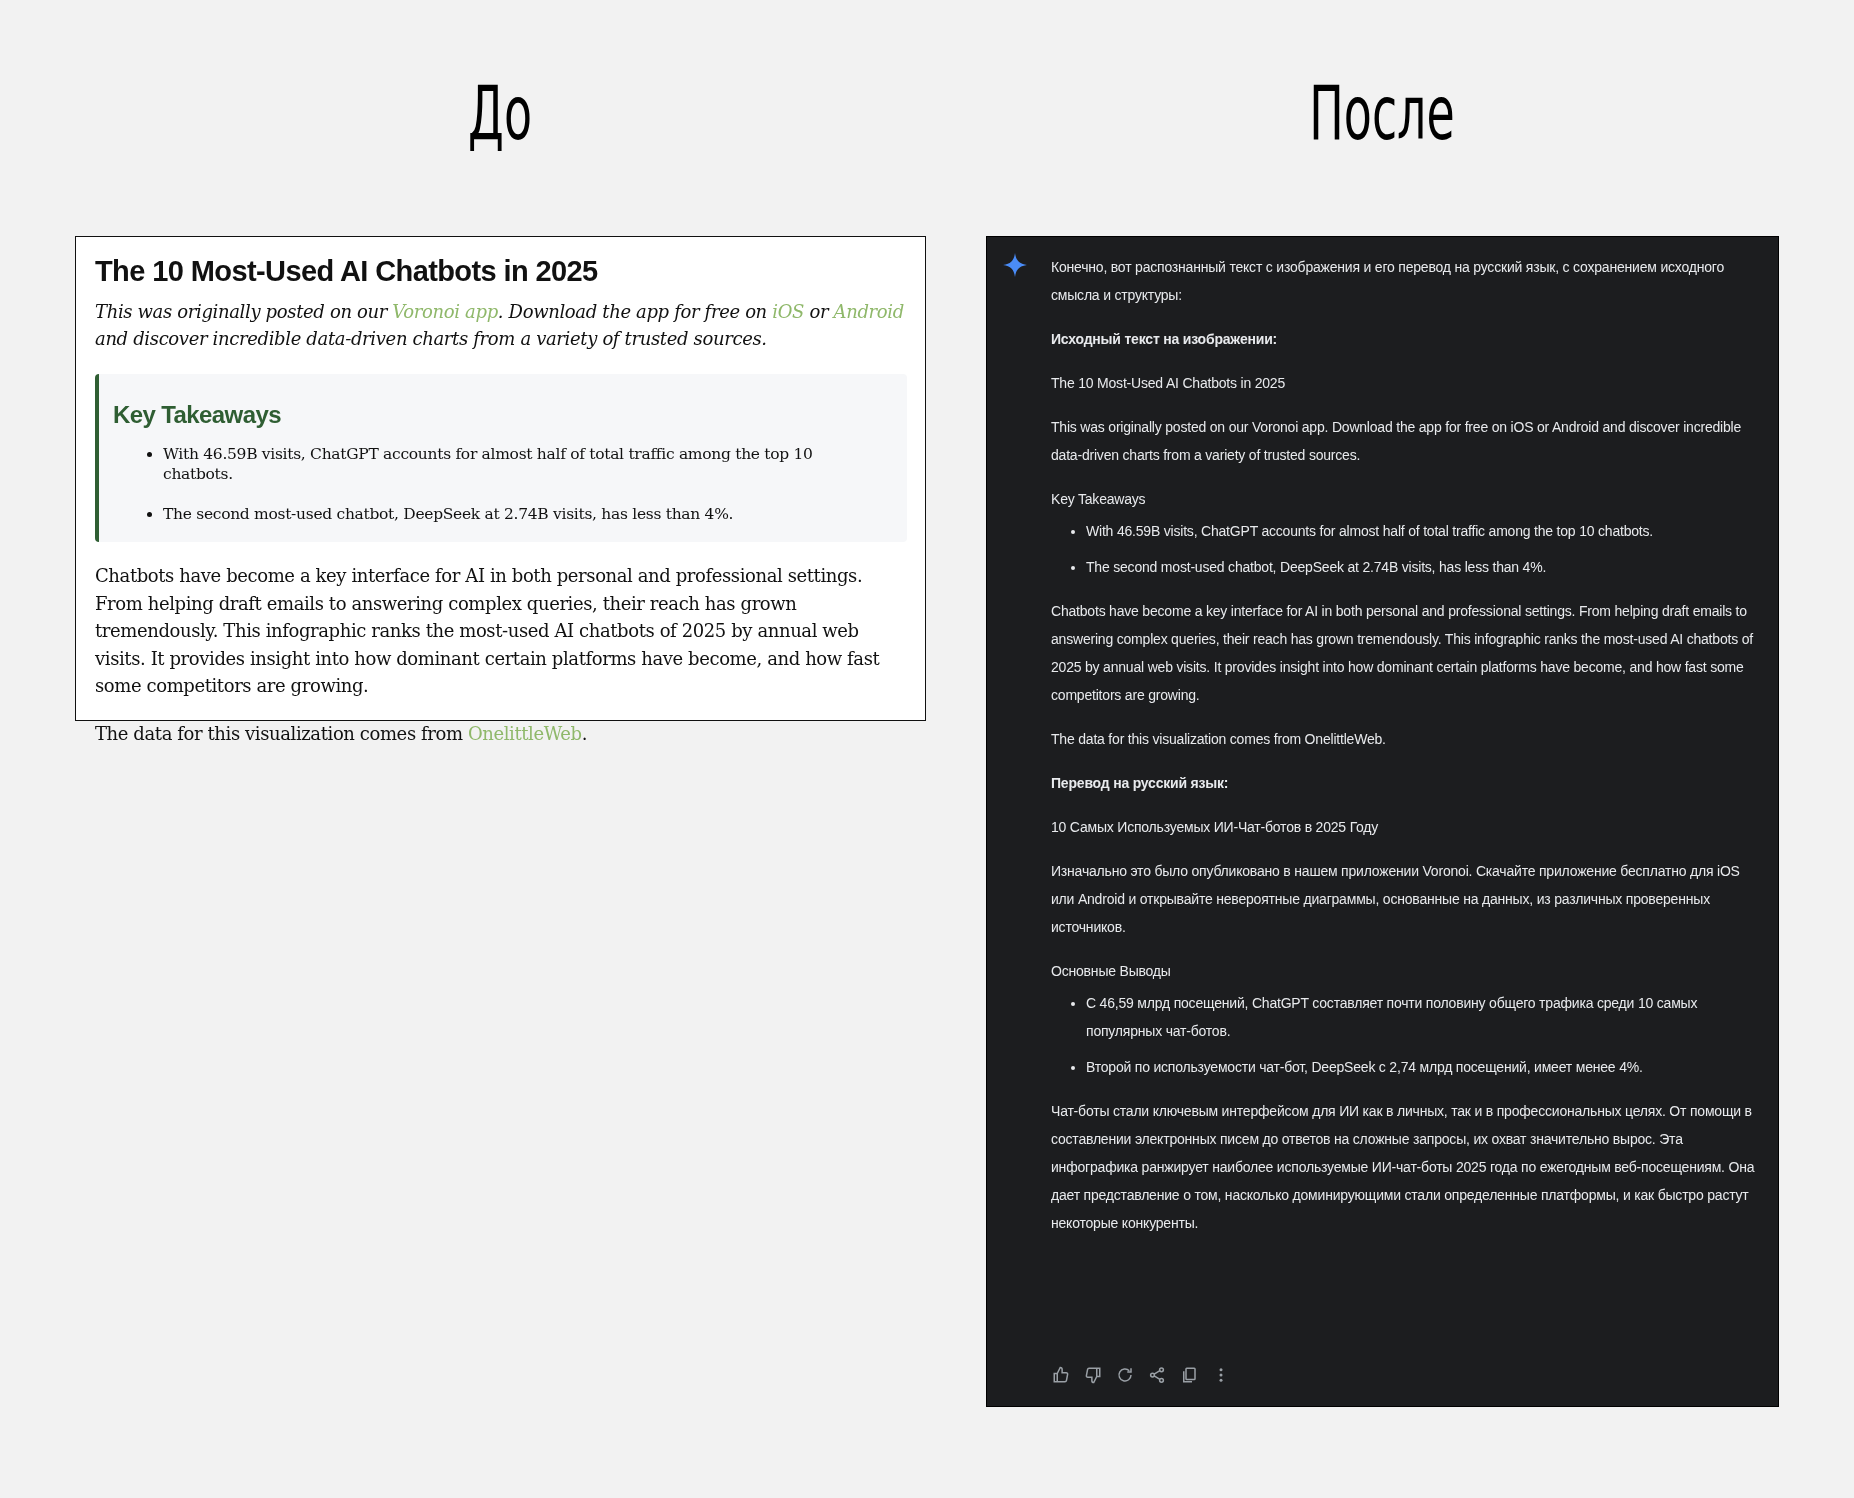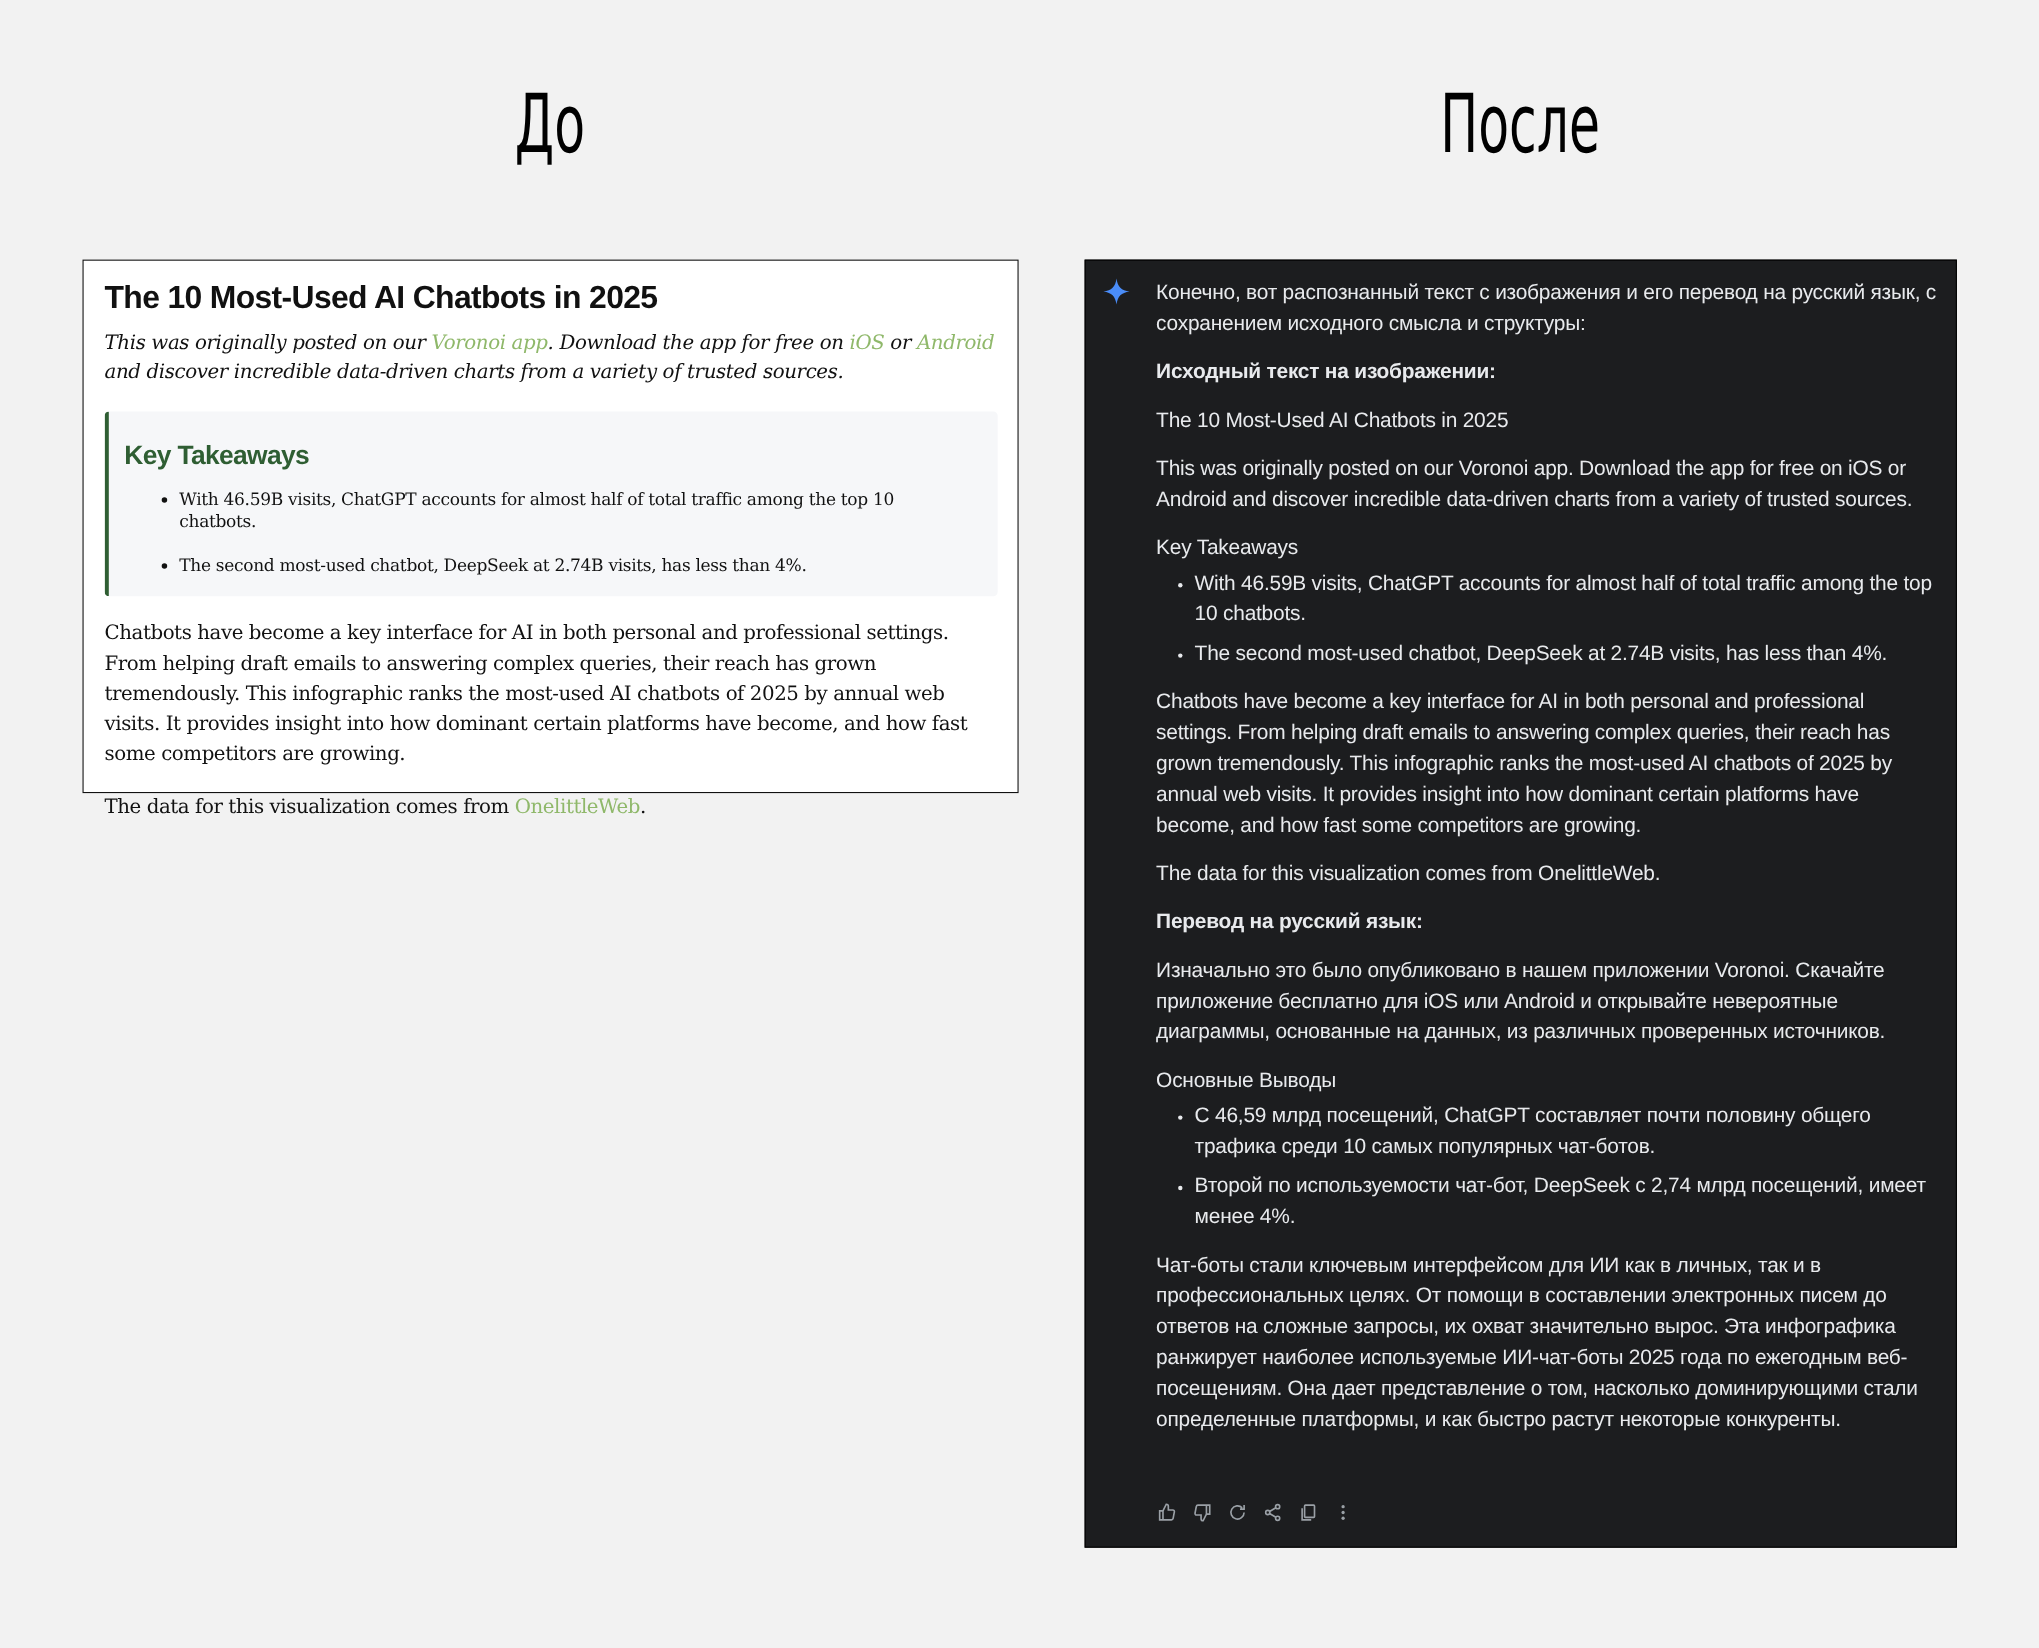--- a/index.html
+++ b/index.html
@@ -51,21 +51,21 @@
 
   
   .chat {
     position: absolute; left: 986px; top: 236px; width: 793px; height: 1171px;
     background: #1c1d1f; border: 1px solid #000;
     color: #e8eaed; font-family: "Liberation Sans", sans-serif;
   }
   .spark { position: absolute; left: 15px; top: 15px; width: 26px; height: 26px; }
   .chat-content {
     position: absolute; left: 64px; top: 16px; width: 710px;
-    font-size: 19px; line-height: 28px; letter-spacing: -0.2px;
+    font-size: 14px; line-height: 28px; letter-spacing: -0.2px;
   }
   .chat-content p { margin-bottom: 16px; }
   .chat-content p.bold { font-weight: bold; }
   .chat-content ul { padding-left: 35px; margin-top: -4px; margin-bottom: 16px; }
   .chat-content li { margin-bottom: 8px; padding-left: 0; }
   .chat-content li::marker { font-size: 14px; }
   .actions {
     position: absolute; left: 64px; top: 1128px; display: flex; gap: 12px; align-items: center;
   }
   .actions .ic { width: 20px; height: 20px; display: flex; align-items: center; justify-content: center; cursor: pointer; }
@@ -103,20 +103,21 @@
     <p>The 10 Most-Used AI Chatbots in 2025</p>
     <p>This was originally posted on our Voronoi app. Download the app for free on iOS or Android and discover incredible data-driven charts from a variety of trusted sources.</p>
     <p style="margin-bottom:8px">Key Takeaways</p>
     <ul>
       <li>With 46.59B visits, ChatGPT accounts for almost half of total traffic among the top 10 chatbots.</li>
       <li>The second most-used chatbot, DeepSeek at 2.74B visits, has less than 4%.</li>
     </ul>
     <p>Chatbots have become a key interface for AI in both personal and professional settings. From helping draft emails to answering complex queries, their reach has grown tremendously. This infographic ranks the most-used AI chatbots of 2025 by annual web visits. It provides insight into how dominant certain platforms have become, and how fast some competitors are growing.</p>
     <p>The data for this visualization comes from OnelittleWeb.</p>
     <p class="bold">Перевод на русский язык:</p>
+    <p>10 Самых Используемых ИИ-Чат-ботов в 2025 Году</p>
     <p>Изначально это было опубликовано в нашем приложении Voronoi. Скачайте приложение бесплатно для iOS или Android и открывайте невероятные диаграммы, основанные на данных, из различных проверенных источников.</p>
     <p style="margin-bottom:8px">Основные Выводы</p>
     <ul>
       <li>С 46,59 млрд посещений, ChatGPT составляет почти половину общего трафика среди 10 самых популярных чат-ботов.</li>
       <li>Второй по используемости чат-бот, DeepSeek с 2,74 млрд посещений, имеет менее 4%.</li>
     </ul>
     <p>Чат-боты стали ключевым интерфейсом для ИИ как в личных, так и в профессиональных целях. От помощи в составлении электронных писем до ответов на сложные запросы, их охват значительно вырос. Эта инфографика ранжирует наиболее используемые ИИ-чат-боты 2025 года по ежегодным веб-посещениям. Она дает представление о том, насколько доминирующими стали определенные платформы, и как быстро растут некоторые конкуренты.</p>
   </div>
 
   <div class="actions">

